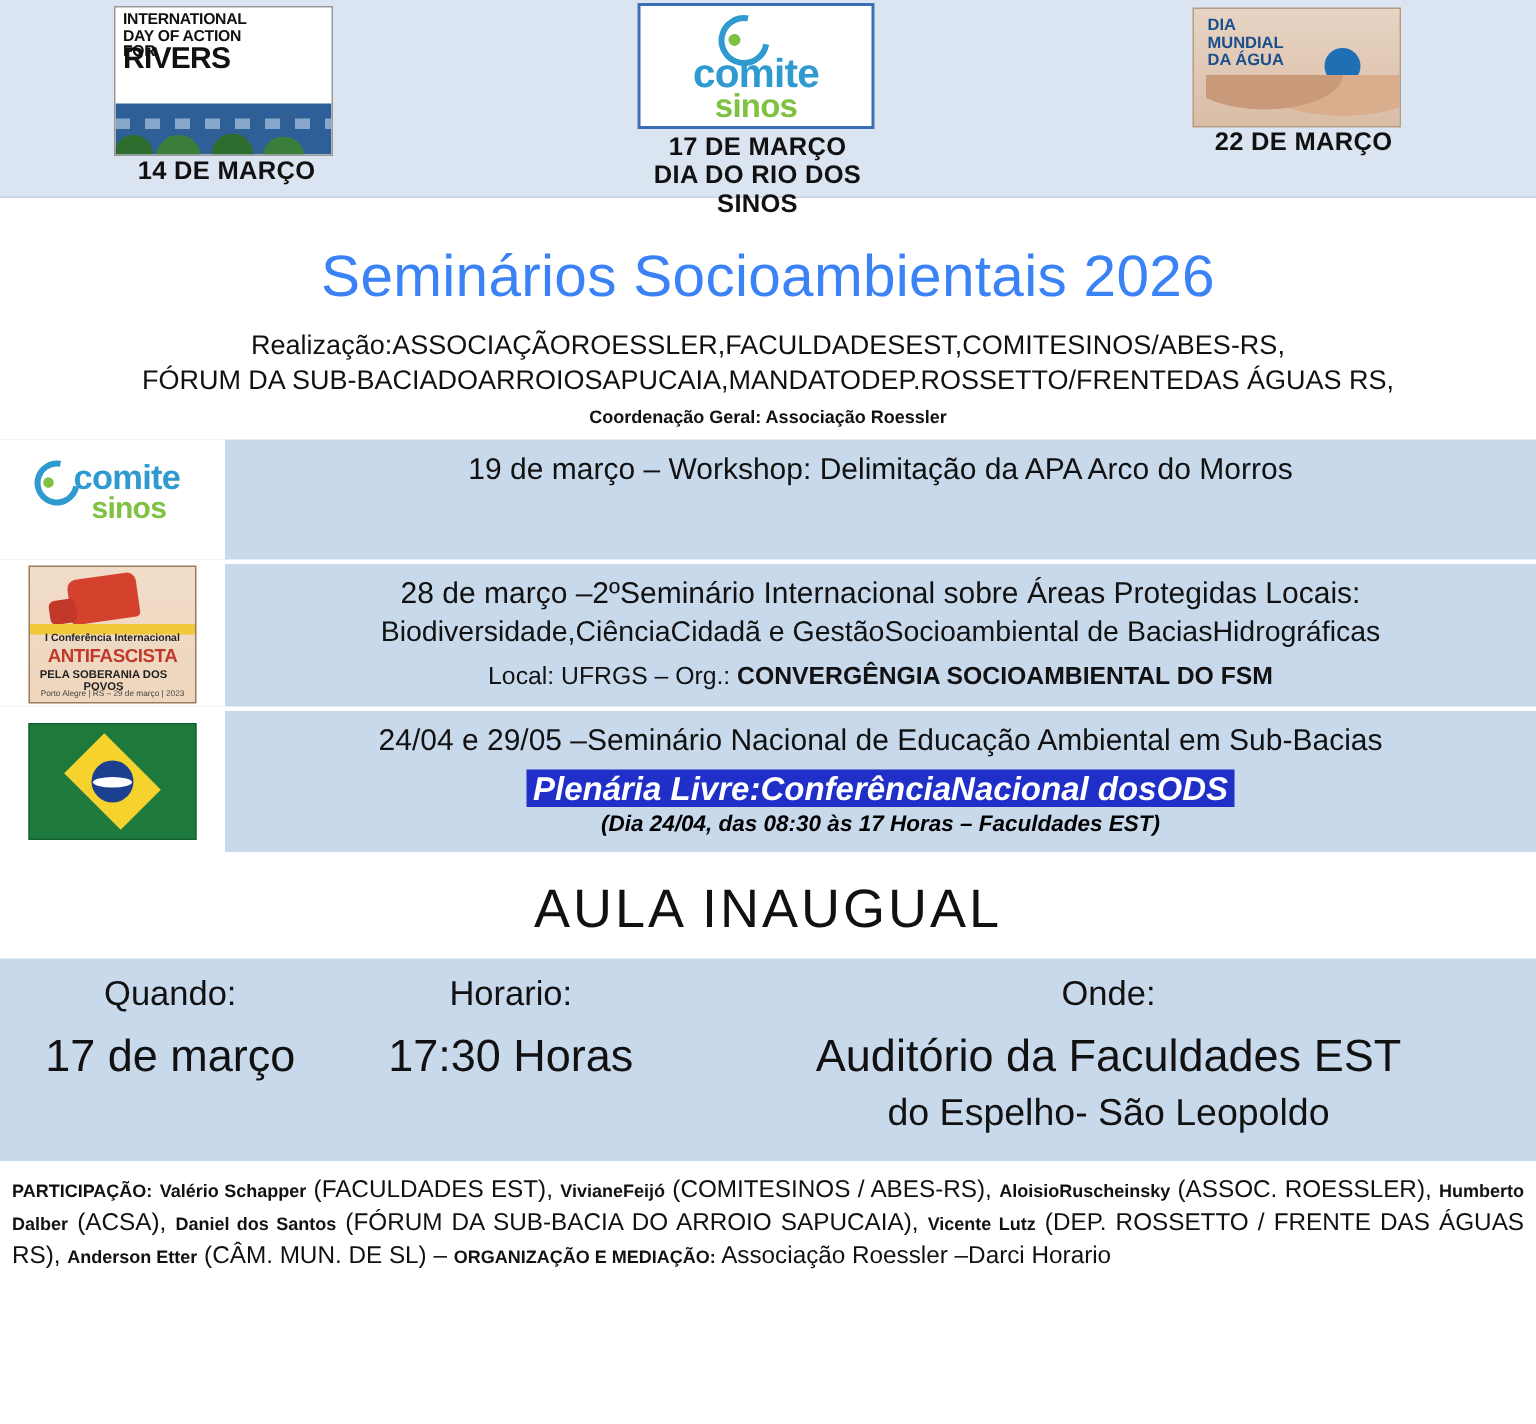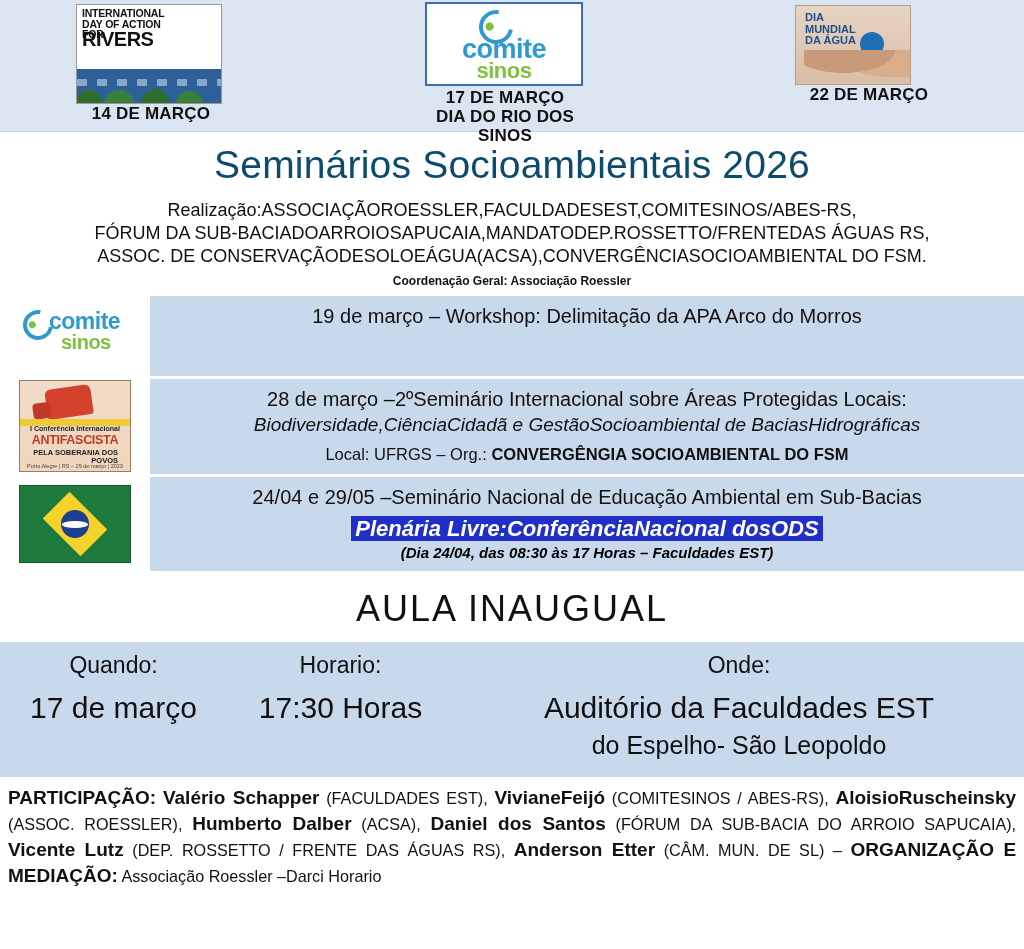--- a/index.html
+++ b/index.html
@@ -110,21 +110,21 @@
   .comite-word2 {
     position:absolute; left:0; right:0; top:56px;
     font-size:22px; font-weight:bold; color:#7fc242; letter-spacing:-0.5px;
     line-height:1;
   }
   .logo2 .caption { margin-top: 2px; }
 
   
   .logo3 { left: 795px; top: 5px; width: 148px; }
   .aguabox {
-    width:116px; height:80px;
+    width:139px; height:80px;
     background: linear-gradient(#e7d4c4, #d9bda6);
     border:1px solid #b99b84;
     box-sizing:border-box;
     position:relative;
     overflow:hidden;
   }
   .aguabox .aw1 {
     position:absolute; left:9px; top:6px;
     font-size:11px; font-weight:bold; color:#1b4f8c; line-height:1.05;
     text-align:left;
@@ -143,23 +143,24 @@
   
   .title-block {
     padding: 12px 0 6px 0;
     text-align: center;
     background:#ffffff;
   }
   .main-title {
     font-size: 39px;
     font-weight: normal;
     letter-spacing: 0.2px;
-    color:#0c4a6e;
+    color:#3b82f6;
     line-height: 1.1;
     margin-bottom: 12px;
+    margin-top: 20px;
   }
   .realizacao {
     font-size: 18px;
     line-height: 1.28;
     color:#111;
     padding: 0 26px;
   }
   .coordenacao {
     font-size: 12px;
     margin-top: 6px;
@@ -196,21 +197,20 @@
     line-height: 1.25;
     color: #111;
   }
   .erow .line2 {
     font-size: 16.5px;
     margin-top: 9px;
     color: #111;
   }
   .erow .line-italic {
     font-size: 19px;
-    font-style: italic;
     margin-top: 2px;
     color:#111;
   }
   .bold { font-weight: bold; }
 
   
   .icon-comite {
     width: 120px; height: 56px; position: relative;
   }
   .icon-comite .cm {
@@ -254,21 +254,21 @@
   .icon-anti .t1 {
     position:absolute; left:0; right:0; top:44px; font-size:7px; font-weight:bold;
     color:#222; text-align:center; line-height:1;
   }
   .icon-anti .t2 {
     position:absolute; left:0; right:0; top:53px; font-size:12.5px; font-weight:bold;
     color:#c0392b; text-align:center; line-height:1; letter-spacing:-0.3px;
   }
   .icon-anti .t3 {
     position:absolute; left:0; right:12px; top:68px; font-size:7.5px; font-weight:bold;
-    color:#222; text-align:right; line-height:1;
+    color:#222; text-align:center; line-height:1;
   }
   .icon-anti .t4 {
     position:absolute; left:0; right:0; bottom:2px; font-size:5.5px;
     color:#444; text-align:center; line-height:1;
   }
 
   .icon-flag {
     width: 112px; height: 78px;
     background: #1e7a3c;
     border: 1px solid #146030;
@@ -335,21 +335,21 @@
 
   
   .footer {
     background:#ffffff;
     padding: 8px 8px 6px 8px;
     font-size: 16.2px;
     line-height: 1.38;
     text-align: justify;
     color:#111;
   }
-  .footer .big { font-size: 19px; font-weight: bold; }
+  .footer .big { font-size: 12px; font-weight: bold; }
   .footer .reg { font-weight: normal; }
 
   .hl {
     background:#1f2fc8;
     color:#ffffff;
     padding: 0 4px;
   }
   .row3 .sub {
     font-size: 15px;
     font-weight: bold;
@@ -408,21 +408,20 @@
       <div class="caption">22 DE MARÇO</div>
     </div>
 
   </div>
 
   <div class="title-block">
     <div class="main-title">Seminários Socioambientais 2026</div>
     <div class="realizacao">
       <div>Realização:ASSOCIAÇÃOROESSLER,FACULDADESEST,COMITESINOS/ABES-RS,</div>
       <div>FÓRUM DA SUB-BACIADOARROIOSAPUCAIA,MANDATODEP.ROSSETTO/FRENTEDAS ÁGUAS RS,</div>
-      <div>ASSOC. DE CONSERVAÇÃODESOLOEÁGUA(ACSA),CONVERGÊNCIASOCIOAMBIENTAL DO FSM.</div>
     </div>
     <div class="coordenacao">Coordenação Geral: Associação Roessler</div>
   </div>
 
   <div class="rows">
 
     <div class="erow">
       <div class="icon-cell">
         <div class="icon-comite">
           <div class="cm"></div>

